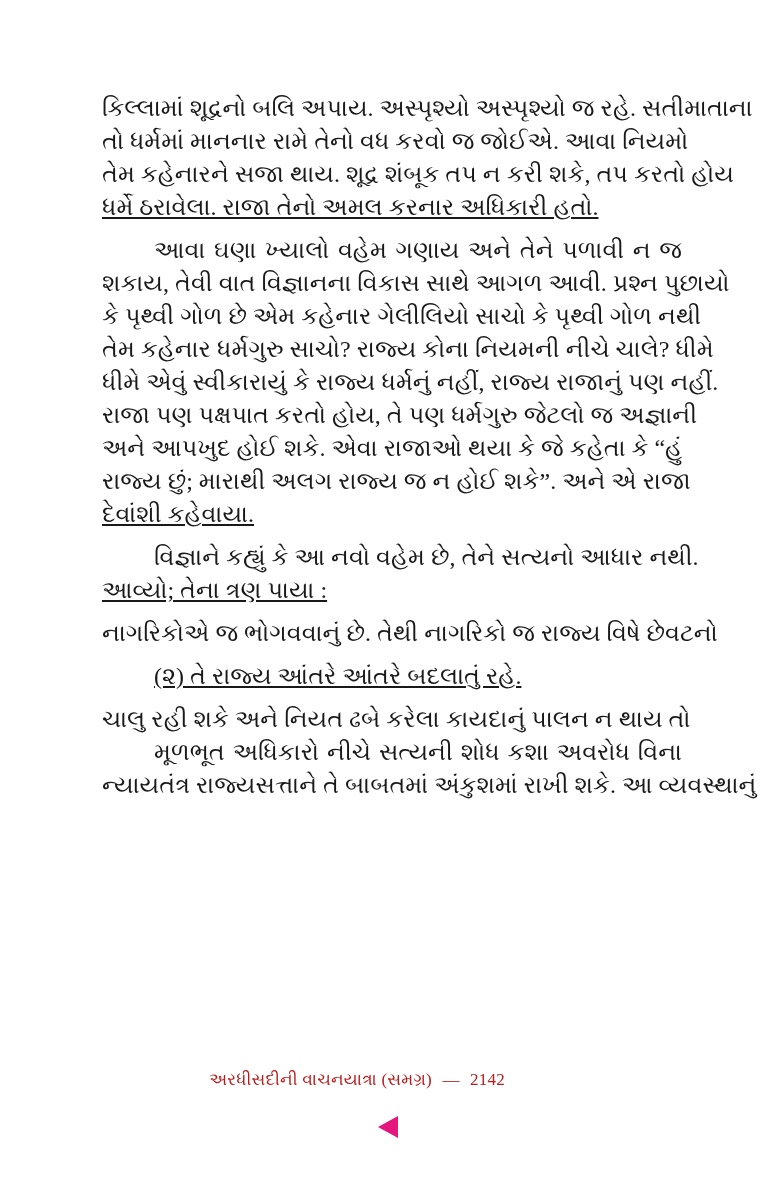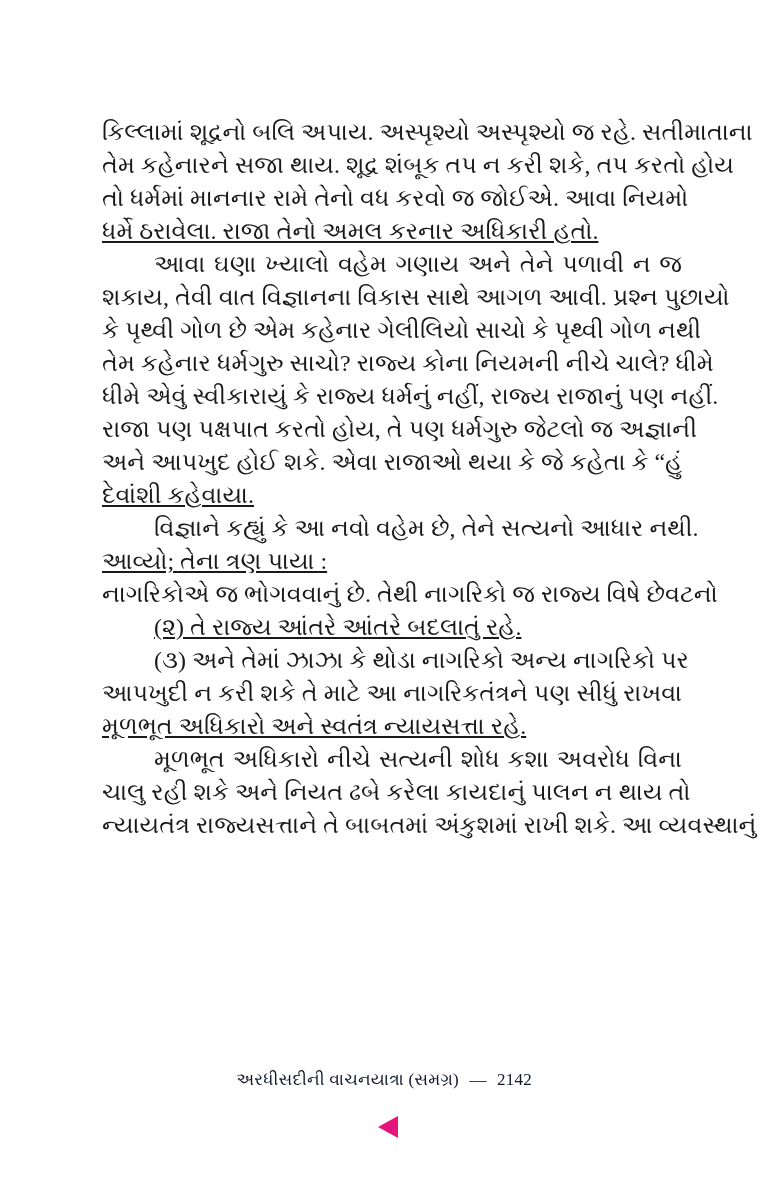--- a/index.html
+++ b/index.html
@@ -10,25 +10,25 @@
     overflow: hidden;
     font-family: "Liberation Serif", "DejaVu Serif", serif;
     color: #191919;
   }
   .page {
     position: absolute; inset: 0;
     background: #ffffff;
   }
   .text-block {
     position: absolute;
-    left: 102px; top: 116px;
+    left: 102px; top: 92px;
     width: 580px;
   }
   .para { margin: 0 0 0 0; padding: 0; }
-  .para + .para { }
+  .para + .para { margin-top: 10px; }
   .line {
     font-size: 24px;
     line-height: 33px;
     height: 33px;
     white-space: nowrap;
     text-align: justify;
     
     text-align-last: justify;
     overflow: visible;
   }
@@ -39,23 +39,22 @@
   .line.indent {
     padding-left: 52px;
   }
   .footer {
     position: absolute;
     left: 0; top: 1069px;
     width: 714px;
     text-align: center;
     font-size: 17px;
     line-height: 22px;
-    color: #0f172a;
+    color: #b91c1c;
     letter-spacing: 0.2px;
-    margin-left: 27px;
   }
   .footer .sep { padding: 0 6px; }
   .nav-triangle {
     position: absolute;
     left: 378px; top: 1116px;
     width: 0; height: 0;
     border-top: 11px solid transparent;
     border-bottom: 11px solid transparent;
     border-right: 20px solid #e6157e;
     cursor: pointer;
@@ -63,58 +62,54 @@
 </style>
 </head>
 <body>
 
 <div class="page">
 
   <div class="text-block">
 
     <div class="para">
       <div class="line">કિલ્લામાં શૂદ્રનો બલિ અપાય. અસ્પૃશ્યો અસ્પૃશ્યો જ રહે. સતીમાતાના</div>
+      <div class="line">તો ધર્મમાં માનનાર રામે તેનો વધ કરવો જ જોઈએ. આવા નિયમો</div>
       <div class="line">તેમ કહેનારને સજા થાય. શૂદ્ર શંબૂક તપ ન કરી શકે, તપ કરતો હોય</div>
-      <div class="line">તો ધર્મમાં માનનાર રામે તેનો વધ કરવો જ જોઈએ. આવા નિયમો</div>
       <div class="line end">ધર્મે ઠરાવેલા. રાજા તેનો અમલ કરનાર અધિકારી હતો.</div>
     </div>
 
     <div class="para">
       <div class="line indent">આવા ઘણા ખ્યાલો વહેમ ગણાય અને તેને પળાવી ન જ</div>
       <div class="line">શકાય, તેવી વાત વિજ્ઞાનના વિકાસ સાથે આગળ આવી. પ્રશ્ન પુછાયો</div>
       <div class="line">કે પૃથ્વી ગોળ છે એમ કહેનાર ગેલીલિયો સાચો કે પૃથ્વી ગોળ નથી</div>
       <div class="line">તેમ કહેનાર ધર્મગુરુ સાચો? રાજ્ય કોના નિયમની નીચે ચાલે? ધીમે</div>
       <div class="line">ધીમે એવું સ્વીકારાયું કે રાજ્ય ધર્મનું નહીં, રાજ્ય રાજાનું પણ નહીં.</div>
       <div class="line">રાજા પણ પક્ષપાત કરતો હોય, તે પણ ધર્મગુરુ જેટલો જ અજ્ઞાની</div>
       <div class="line">અને આપખુદ હોઈ શકે. એવા રાજાઓ થયા કે જે કહેતા કે “હું</div>
+      <div class="line">રાજ્ય છું; મારાથી અલગ રાજ્ય જ ન હોઈ શકે”. અને એ રાજા</div>
       <div class="line end">દેવાંશી કહેવાયા.</div>
     </div>
 
     <div class="para">
       <div class="line indent">વિજ્ઞાને કહ્યું કે આ નવો વહેમ છે, તેને સત્યનો આધાર નથી.</div>
       <div class="line end">આવ્યો; તેના ત્રણ પાયા :</div>
     </div>
 
     <div class="para">
       <div class="line">નાગરિકોએ જ ભોગવવાનું છે. તેથી નાગરિકો જ રાજ્ય વિષે છેવટનો</div>
     </div>
 
     <div class="para">
       <div class="line end indent">(૨) તે રાજ્ય આંતરે આંતરે બદલાતું રહે.</div>
     </div>
 
-    <div class="para">
-      <div class="line indent">(૩) અને તેમાં ઝાઝા કે થોડા નાગરિકો અન્ય નાગરિકો પર</div>
-      <div class="line">આપખુદી ન કરી શકે તે માટે આ નાગરિકતંત્રને પણ સીધું રાખવા</div>
-      <div class="line end">મૂળભૂત અધિકારો અને સ્વતંત્ર ન્યાયસત્તા રહે.</div>
-    </div>
 
     <div class="para">
+      <div class="line">ચાલુ રહી શકે અને નિયત ઢબે કરેલા કાયદાનું પાલન ન થાય તો</div>
       <div class="line indent">મૂળભૂત અધિકારો નીચે સત્યની શોધ કશા અવરોધ વિના</div>
-      <div class="line">ચાલુ રહી શકે અને નિયત ઢબે કરેલા કાયદાનું પાલન ન થાય તો</div>
       <div class="line">ન્યાયતંત્ર રાજ્યસત્તાને તે બાબતમાં અંકુશમાં રાખી શકે. આ વ્યવસ્થાનું</div>
     </div>
 
   </div>
 
   <div class="footer">
     <span>અરધીસદીની વાચનયાત્રા (સમગ્ર)</span>
     <span class="sep">—</span>
     <span>2142</span>
   </div>

